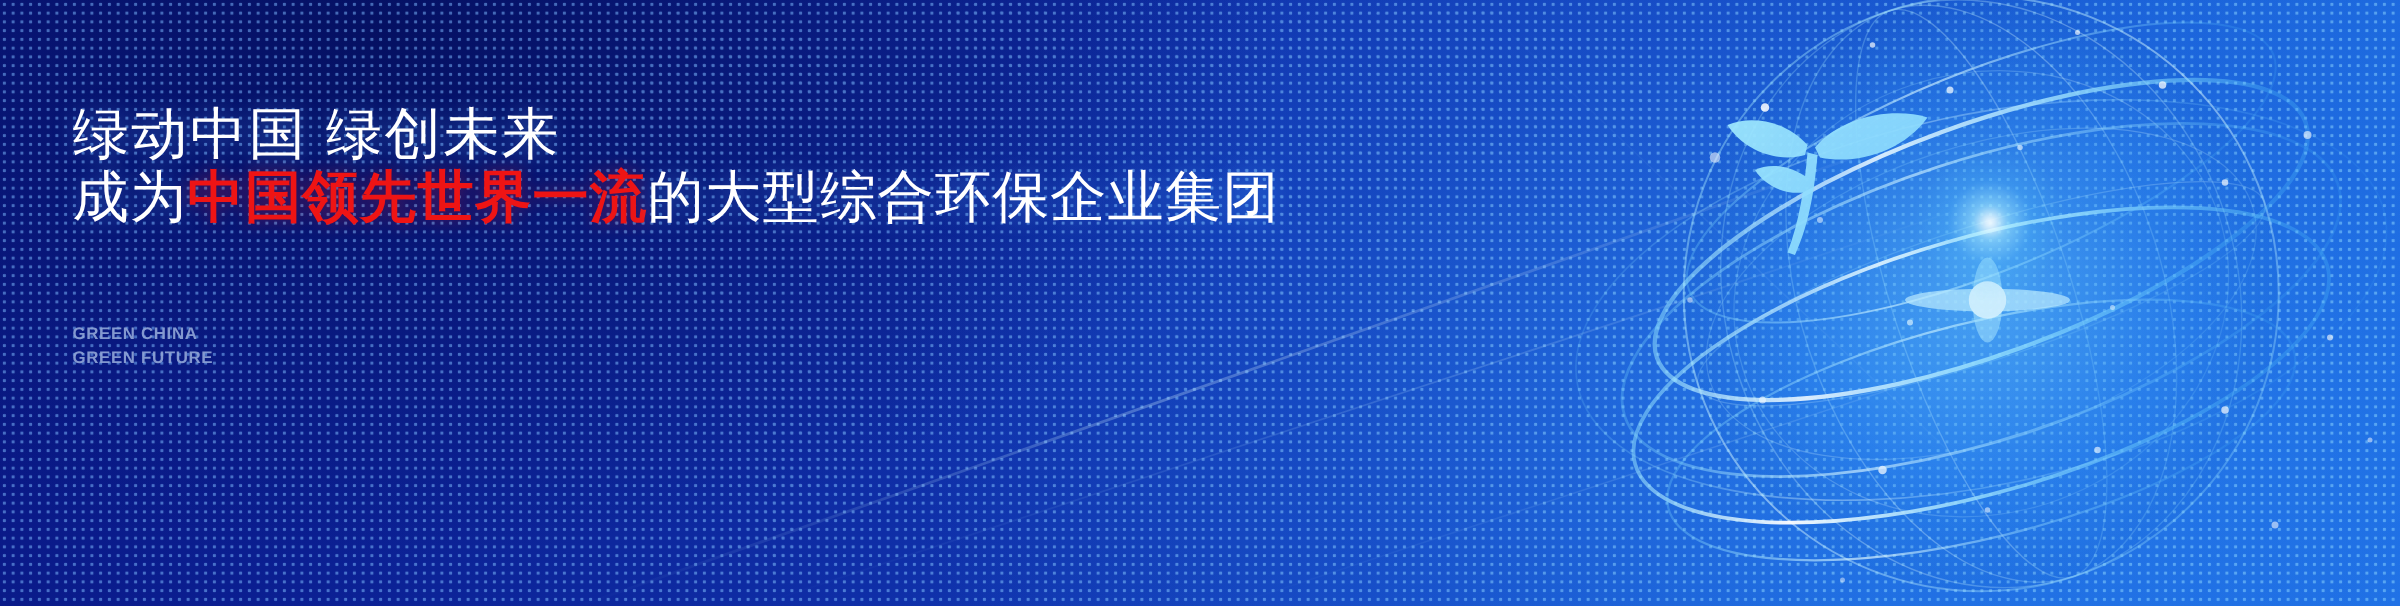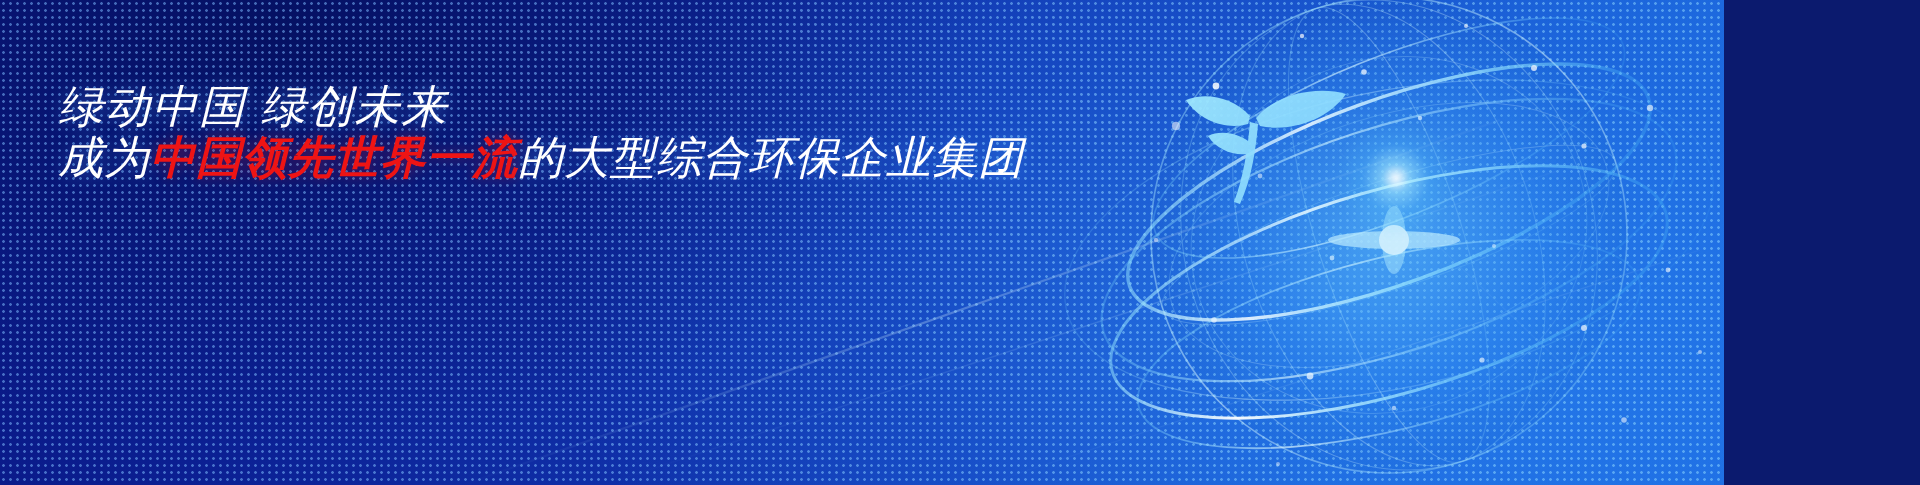--- a/index.html
+++ b/index.html
@@ -4,29 +4,28 @@
 <style>
   html, body {
     margin: 0;
     padding: 0;
     background: #0b1a6e;
   }
   * { box-sizing: border-box; }
 
   .banner {
     position: relative;
-    width: 1724px;
+    width: 1920px;
     height: 485px;
     overflow: hidden;
     font-family: "Liberation Sans", "DejaVu Sans", sans-serif;
     background:
       radial-gradient(ellipse 1100px 700px at 78% 62%, rgba(50,150,255,0.55) 0%, rgba(30,110,230,0.25) 42%, rgba(0,0,0,0) 72%),
       radial-gradient(ellipse 900px 520px at 16% 6%, rgba(5,16,96,0.95) 0%, rgba(8,24,120,0.45) 55%, rgba(0,0,0,0) 80%),
       linear-gradient(118deg, #09157f 0%, #0b1f92 22%, #0f2fa8 44%, #1545bf 62%, #1b62d8 80%, #2173e6 100%);
-    font-style: italic;
   }
 
   
   .map-layer {
     position: absolute;
     inset: 0;
     opacity: 0.55;
     mix-blend-mode: screen;
     pointer-events: none;
   }
@@ -304,16 +303,20 @@
     </svg>
     <div class="flare"></div>
   </div>
 
   <div class="content">
 
     <div class="headline-1">绿动中国 绿创未来</div>
 
     <div class="headline-2"><span>成为</span><span class="hl">中国领先世界一流</span><span>的大型综合环保企业集团</span></div>
 
+    <div class="tagline-en">
+      <div>GREEN CHINA</div>
+      <div>GREEN FUTURE</div>
+    </div>
 
 
   </div>
 </div>
 
 </body></html>

